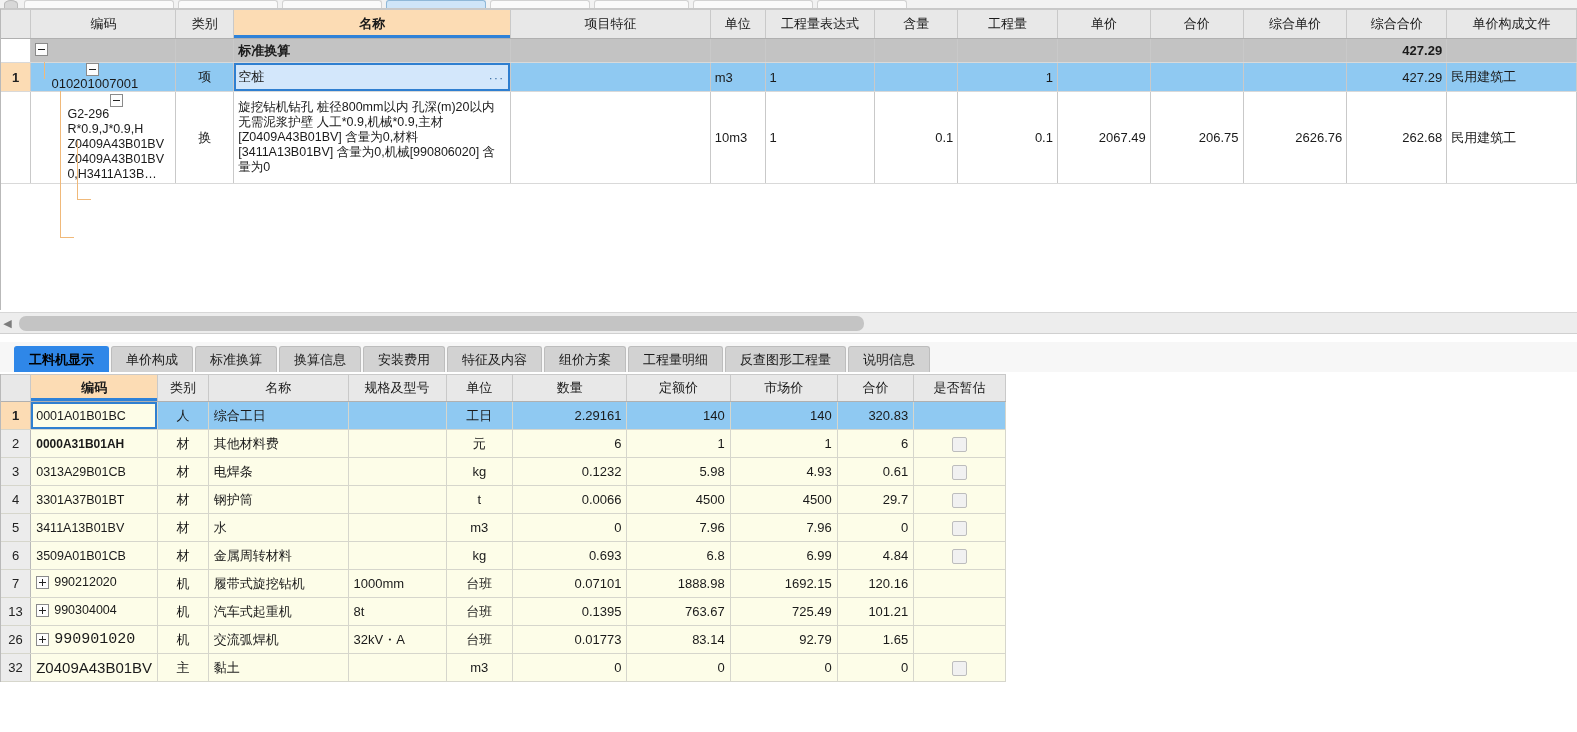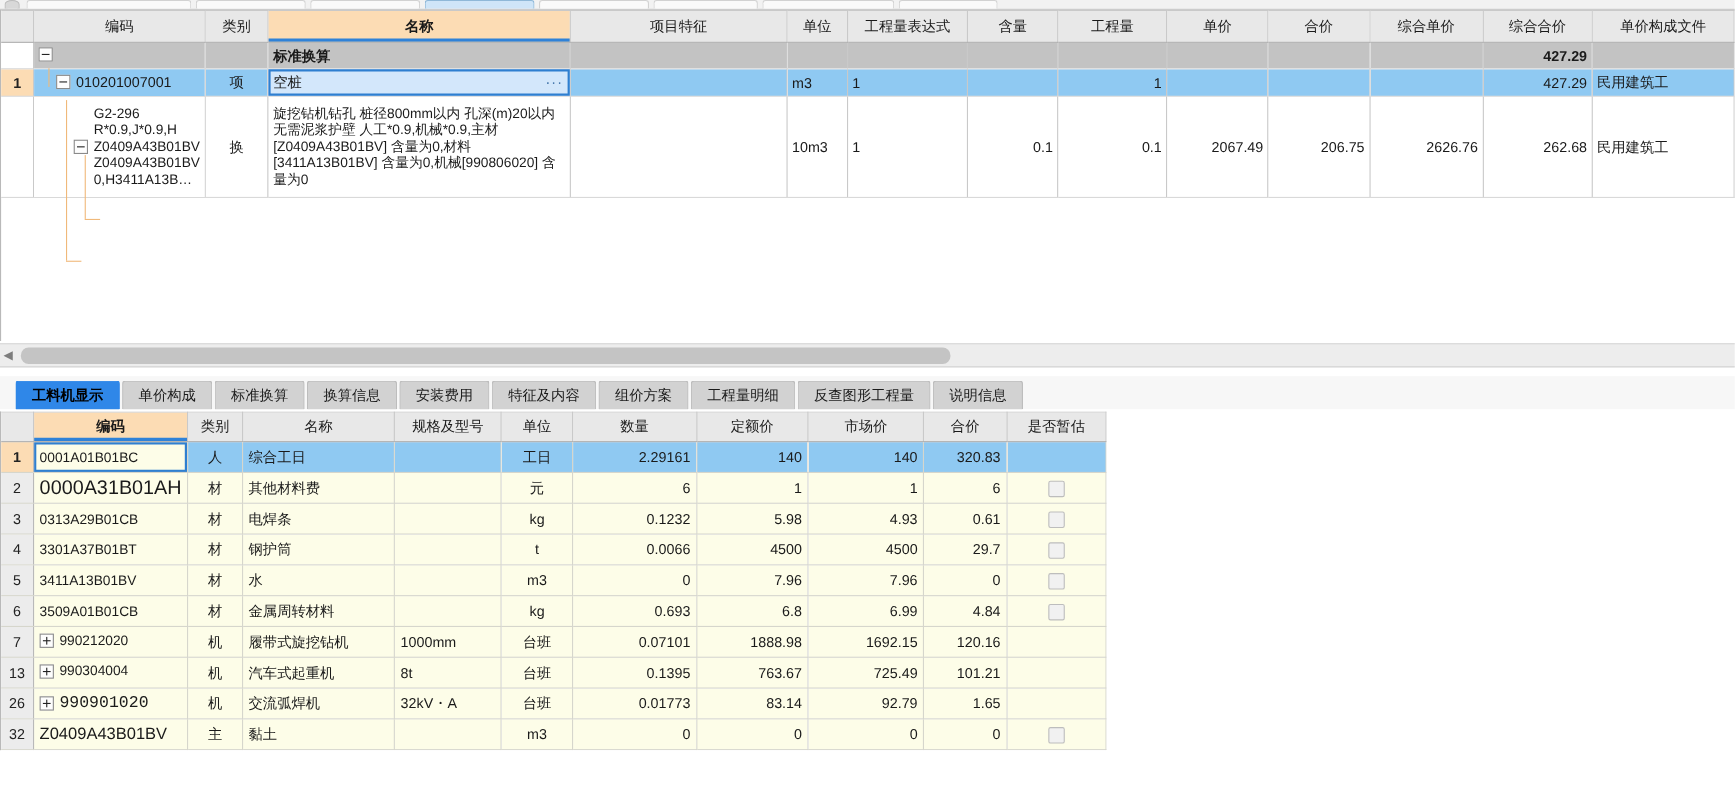--- a/index.html
+++ b/index.html
@@ -101,21 +101,21 @@
     color: #e00000 !important;
     font-weight: bold;
     text-align: center;
   }
 
   
   .mline { white-space: normal !important; line-height: 15px; font-size: 12.5px; }
 
   
   .tree { position: relative; padding-left: 0; }
-  .tw { display: inline-flex; align-items: center; }
+  .tw { display: inline-flex; align-items: center; flex-direction: column; }
   .tbox {
     display: inline-block; width: 13px; height: 13px;
     border: 1px solid #8a8a8a; background: #fdfdfd;
     position: relative; margin-right: 5px; flex: 0 0 auto;
   }
   .tbox::before {
     content: ""; position: absolute; left: 2px; top: 5px;
     width: 7px; height: 1px; background: #222;
   }
   .tbox.plus::after {
@@ -396,21 +396,21 @@
           <td class="ctr">工日</td>
           <td class="num">2.29161</td>
           <td class="num">140</td>
           <td class="num">140</td>
           <td class="num">320.83</td>
           <td class="ctr"></td>
         </tr>
         <tr>
           <td class="rn2">2</td>
           <td class="lft"><span class="subtree">
-              <span style="font-size: 18px;">0000A31B01AH</span>
+              <span style="font-size: 12px; font-weight: bold;">0000A31B01AH</span>
             </span></td>
           <td class="ctr">材</td>
           <td class="lft">其他材料费</td>
           <td class="lft"></td>
           <td class="ctr">元</td>
           <td class="num">6</td>
           <td class="num">1</td>
           <td class="num">1</td>
           <td class="num">6</td>
           <td class="ctr"><span class="chk"></span></td>

